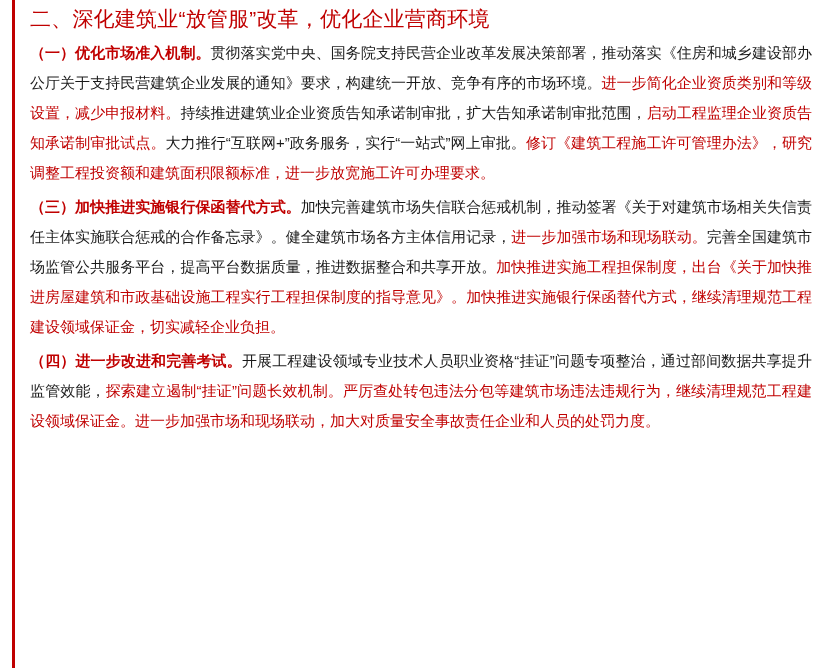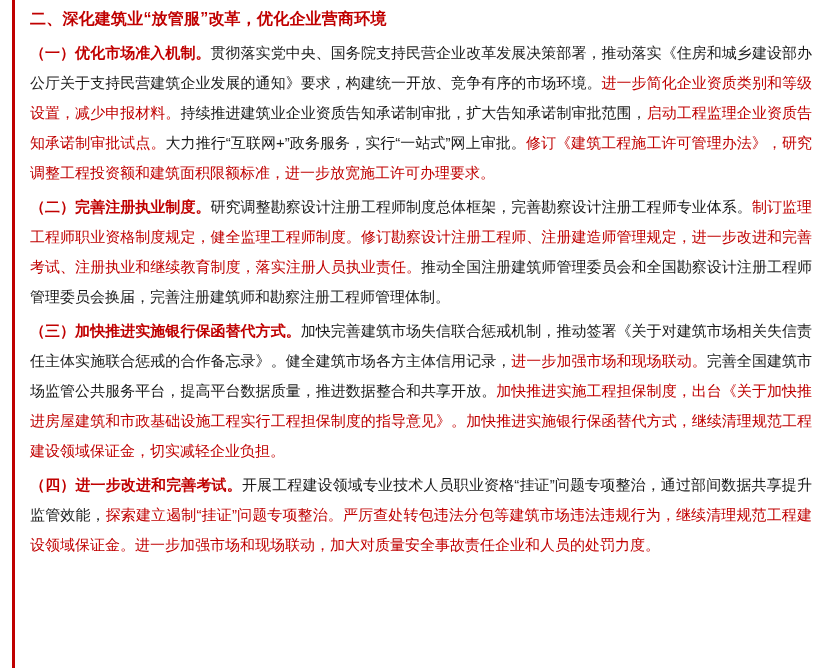--- a/index.html
+++ b/index.html
@@ -23,22 +23,22 @@
   }
   .left-rule {
     position: absolute;
     left: 12px;
     top: 0;
     width: 3px;
     height: 668px;
     background: #c00000;
   }
   .section-title {
-    font-size: 16px;
-    font-weight: bold;
+    font-size: 21px;
+    font-weight: normal;
     color: #c00000;
     letter-spacing: 0.2px;
     line-height: 26px;
     margin: 0 0 6px 0;
     padding-left: 4px;
   }
   .para {
     font-size: 15px;
     line-height: 30px;
     color: #c00000;
@@ -60,17 +60,16 @@
 </head>
 <body>
 
 <div class="page">
   <div class="left-rule"></div>
 
   <h2 class="section-title">二、深化建筑业“放管服”改革，优化企业营商环境</h2>
 
   <div id="paragraphs">
       <p class="para"><span class="lead">（一）优化市场准入机制。</span><span class="plain">贯彻落实党中央、国务院支持民营企业改革发展决策部署，推动落实《住房和城乡建设部办公厅关于支持民营建筑企业发展的通知》要求，构建统一开放、竞争有序的市场环境。</span><span class="hl">进一步简化企业资质类别和等级设置，减少申报材料。</span><span class="plain">持续推进建筑业企业资质告知承诺制审批，扩大告知承诺制审批范围，</span><span class="hl">启动工程监理企业资质告知承诺制审批试点。</span><span class="plain">大力推行“互联网+”政务服务，实行“一站式”网上审批。</span><span class="hl">修订《建筑工程施工许可管理办法》，研究调整工程投资额和建筑面积限额标准，进一步放宽施工许可办理要求。</span></p>
-      <p class="para"><span class="lead">（二）完善注册执业制度。</span><span class="plain">研究调整勘察设计注册工程师制度总体框架，完善勘察设计注册工程师专业体系。</span><span class="hl">制订监理工程师职业资格制度规定，健全监理工程师制度。</span><span class="hl">修订勘察设计注册工程师、注册建造师管理规定，进一步改进和完善考试、注册执业和继续教育制度，落实注册人员执业责任。</span><span class="plain">推动全国注册建筑师管理委员会和全国勘察设计注册工程师管理委员会换届，完善注册建筑师和勘察注册工程师管理体制。</span></p>
       <p class="para"><span class="lead">（三）加快推进实施银行保函替代方式。</span><span class="plain">加快完善建筑市场失信联合惩戒机制，推动签署《关于对建筑市场相关失信责任主体实施联合惩戒的合作备忘录》。健全建筑市场各方主体信用记录，</span><span class="hl">进一步加强市场和现场联动。</span><span class="plain">完善全国建筑市场监管公共服务平台，提高平台数据质量，推进数据整合和共享开放。</span><span class="hl">加快推进实施工程担保制度，出台《关于加快推进房屋建筑和市政基础设施工程实行工程担保制度的指导意见》。加快推进实施银行保函替代方式，继续清理规范工程建设领域保证金，切实减轻企业负担。</span></p>
-      <p class="para"><span class="lead">（四）进一步改进和完善考试。</span><span class="plain">开展工程建设领域专业技术人员职业资格“挂证”问题专项整治，通过部间数据共享提升监管效能，</span><span class="hl">探索建立遏制“挂证”问题专项整治。</span><span class="hl">严厉查处转包违法分包等建筑市场违法违规行为，继续清理规范工程建设领域保证金。进一步加强市场和现场联动，加大对质量安全事故责任企业和人员的处罚力度。</span></p>
+      <p class="para"><span class="lead">（四）进一步改进和完善考试。</span><span class="plain">开展工程建设领域专业技术人员职业资格“挂证”问题专项整治，通过部间数据共享提升监管效能，</span><span class="hl">探索建立遏制“挂证”问题长效机制。</span><span class="hl">严厉查处转包违法分包等建筑市场违法违规行为，继续清理规范工程建设领域保证金。进一步加强市场和现场联动，加大对质量安全事故责任企业和人员的处罚力度。</span></p>
     </div>
 </div>
 
 </body></html>

